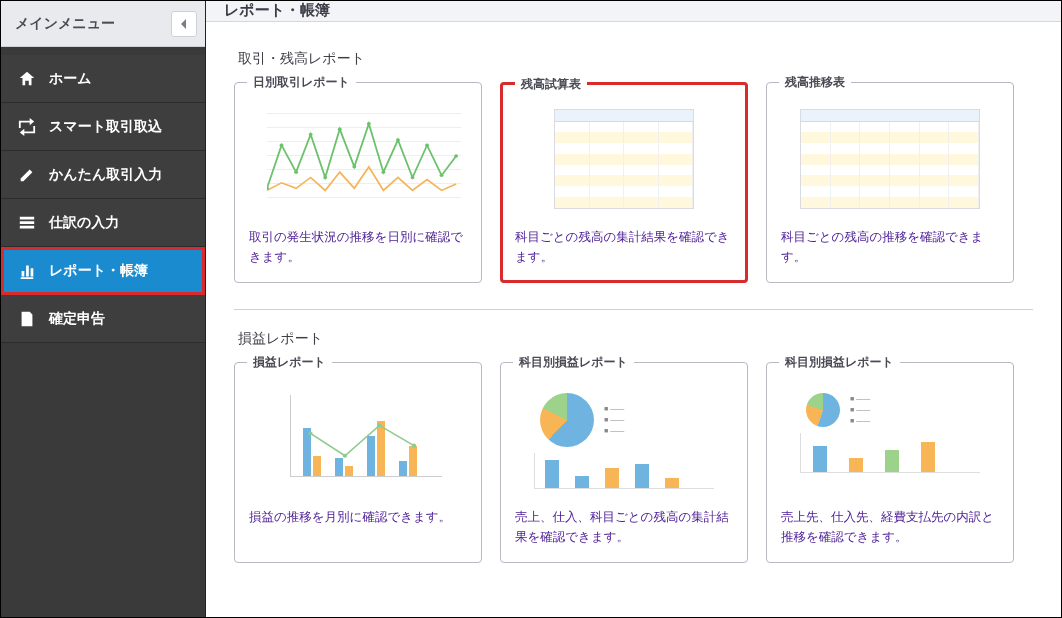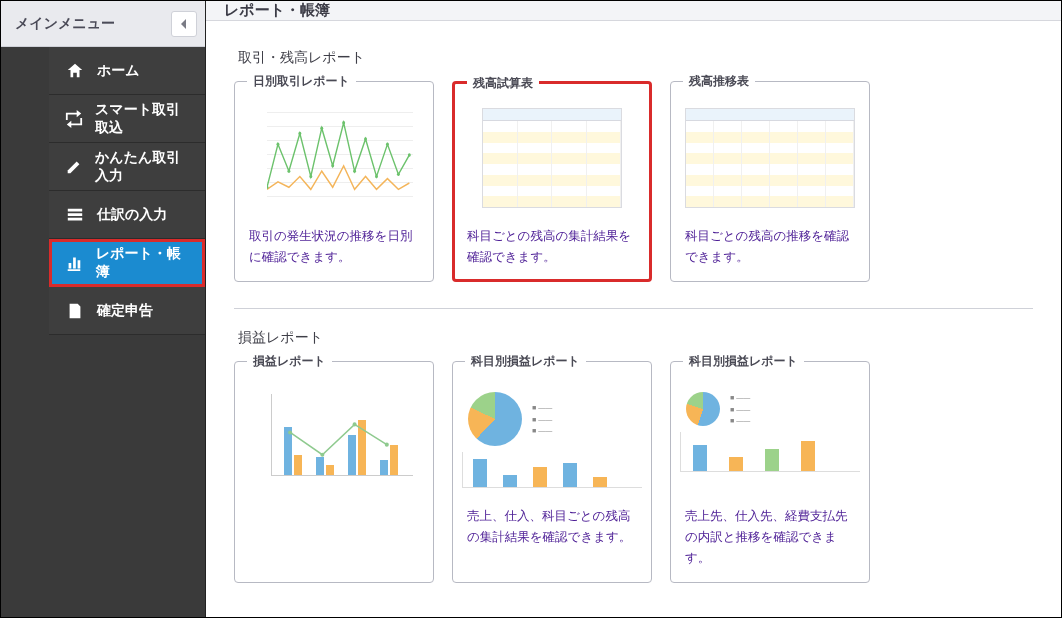--- a/index.html
+++ b/index.html
@@ -17,20 +17,21 @@
 
   
   .sidebar {
     width: 205px;
     background: #3a3a3a;
     color: #fff;
     flex-shrink: 0;
     display: flex;
     flex-direction: column;
     border-right: 1px solid #222;
+    gap: 8px;
   }
   .sidebar-header {
     background: #e9eaee;
     color: #4b4b58;
     height: 46px;
     display: flex;
     align-items: center;
     justify-content: space-between;
     padding: 0 8px 0 14px;
     font-size: 14px;
@@ -41,21 +42,21 @@
     width: 26px; height: 26px;
     background: #fff;
     border: 1px solid #cfd1d8;
     border-radius: 3px;
     display: flex; align-items: center; justify-content: center;
     color: #6a6b75;
     cursor: pointer;
   }
   .collapse-btn svg { width: 8px; height: 10px; }
 
-  .nav { list-style: none; padding-left: 48px; }
+  .nav { list-style: none; }
   .nav-item {
     display: flex;
     align-items: center;
     gap: 12px;
     height: 48px;
     padding: 0 16px;
     font-size: 14px;
     font-weight: bold;
     color: #fff;
     border-bottom: 1px solid #2c2c2c;
@@ -92,21 +93,21 @@
     color: #3f3f48;
     margin: 10px 0 14px 4px;
   }
   .card-row {
     display: flex;
     gap: 18px;
     margin-bottom: 26px;
   }
   .card {
     position: relative;
-    width: 200px;
+    width: 248px;
     border: 1px solid #b7b9c3;
     border-radius: 4px;
     padding: 22px 14px 14px 14px;
     background: #fff;
   }
   .card.highlighted {
     border: 3px solid #d92b2b;
     padding: 20px 12px 12px 12px;
   }
   .card-legend {
@@ -450,20 +451,21 @@
                   <g fill="#8fca8f">
                       <circle cx="18" cy="38" r="2"></circle>
                       <circle cx="50" cy="60" r="2"></circle>
                       <circle cx="82" cy="30" r="2"></circle>
                       <circle cx="114" cy="50" r="2"></circle>
                     </g>
                 </svg>
               </div>
             </div>
           </div>
+          <div class="card-desc">損益の推移を月別に確認できます。</div>
         </div>
 
         <div class="card">
           <div class="card-legend">科目別損益レポート</div>
           <div class="card-thumb">
             <div class="thumb-pie-bar">
               <div class="pb-top">
                 <div class="pie"></div>
                 <div class="mini-legend">■ ――<br>■ ――<br>■ ――</div>
               </div>

